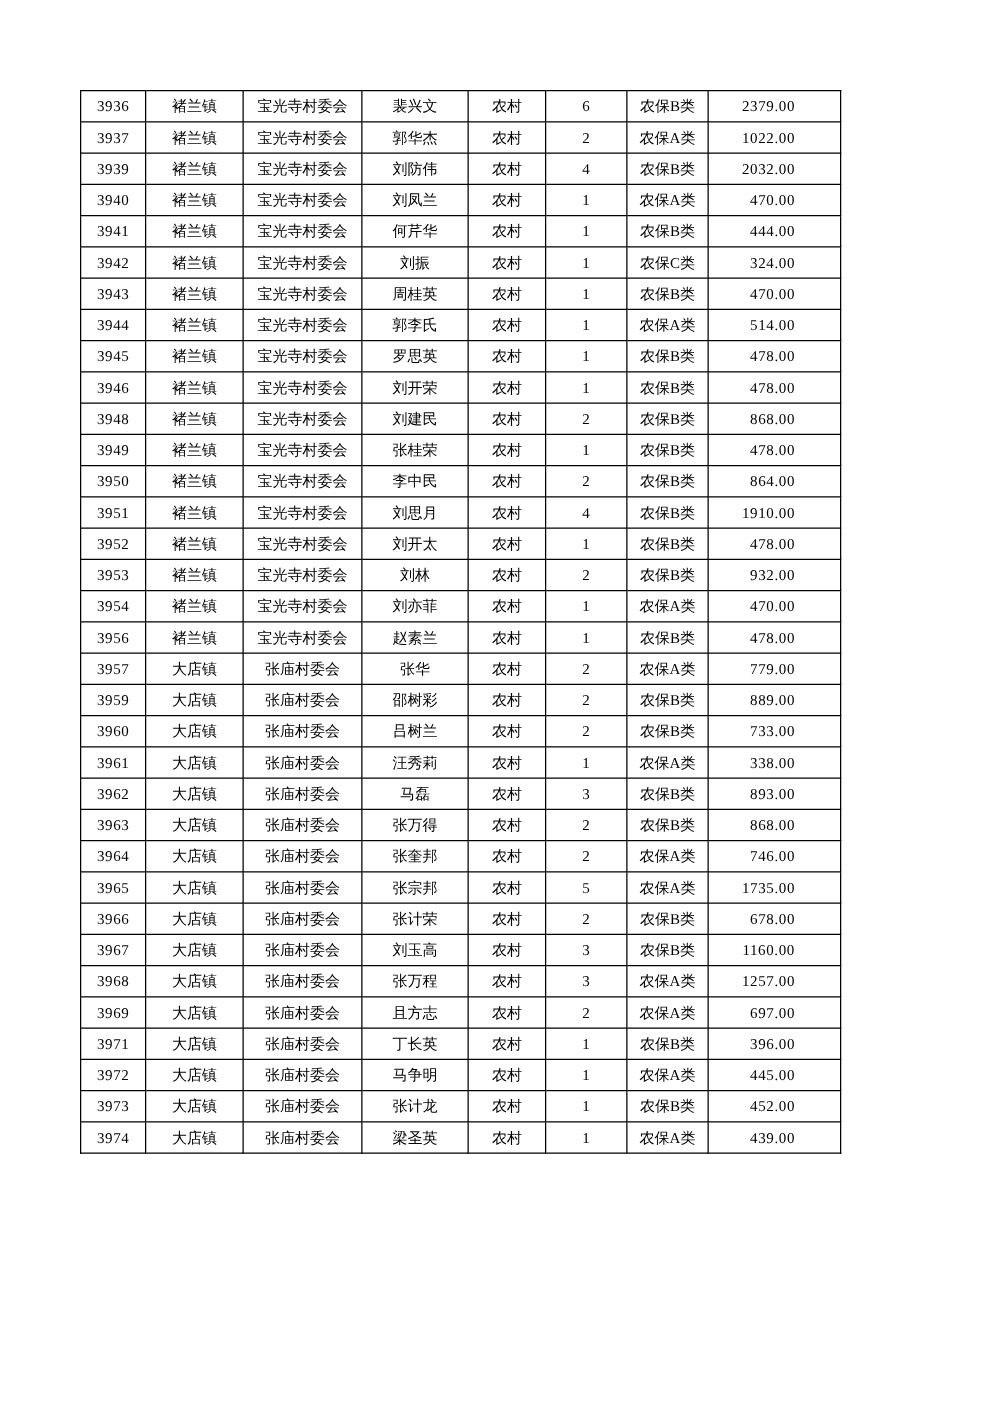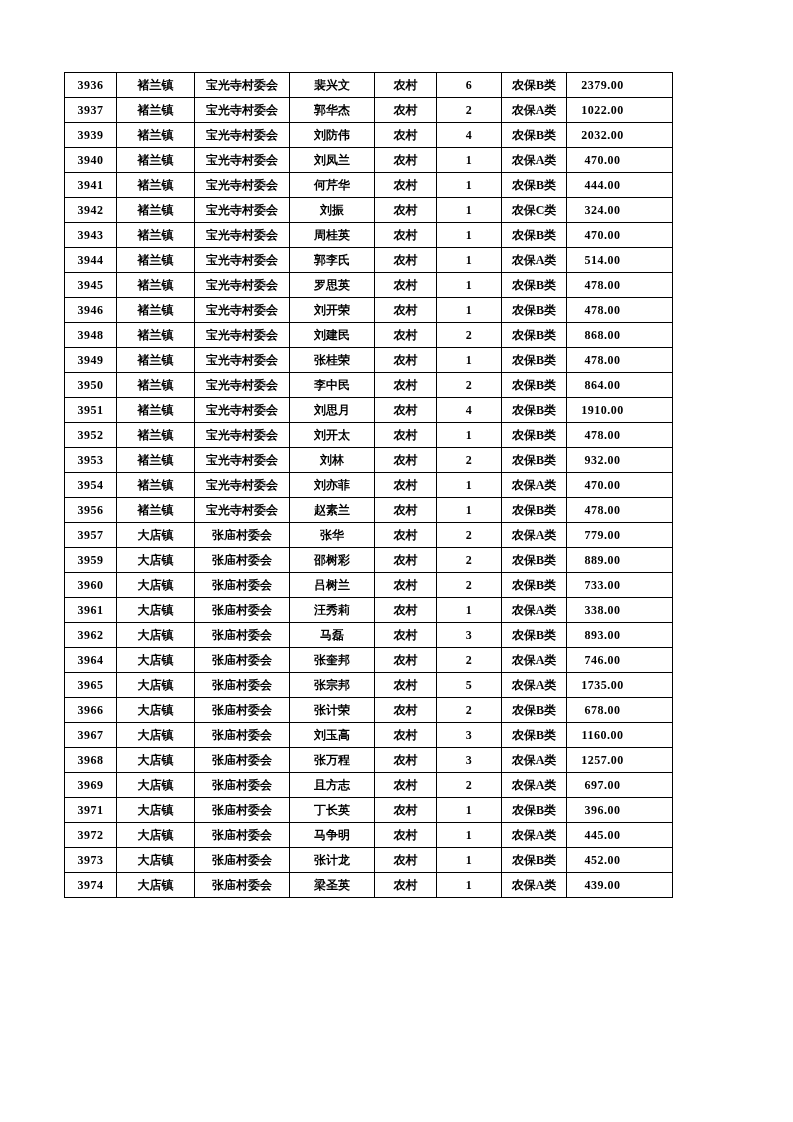--- a/index.html
+++ b/index.html
@@ -16,33 +16,33 @@
     font-family: "Liberation Serif", "DejaVu Serif", serif;
     color: #000000;
   }
   table.data-table {
     position: absolute;
     left: 64px;
     top: 72px;
     border-collapse: collapse;
     table-layout: fixed;
     width: 608px;
-    font-weight: bold;
   }
   table.data-table td {
     border: 1px solid #000000;
     height: 24px;
     padding: 0 2px;
     font-size: 12px;
     line-height: 24px;
     text-align: center;
     white-space: nowrap;
     overflow: hidden;
   }
   table.data-table td.col-amount {
+    text-align: right;
     padding-right: 36px;
   }
   table.data-table td.col-seq,
   table.data-table td.col-count,
   table.data-table td.col-amount {
     font-family: "Liberation Serif", "DejaVu Serif", serif;
     letter-spacing: 0.5px;
   }
 </style>
 </head>
@@ -285,20 +285,30 @@
           <td class="col-seq">3962</td>
           <td class="col-town">大店镇</td>
           <td class="col-village">张庙村委会</td>
           <td class="col-name">马磊</td>
           <td class="col-type">农村</td>
           <td class="col-count">3</td>
           <td class="col-category">农保B类</td>
           <td class="col-amount">893.00</td>
         </tr>
         <tr>
+          <td class="col-seq">3963</td>
+          <td class="col-town">大店镇</td>
+          <td class="col-village">张庙村委会</td>
+          <td class="col-name">张万得</td>
+          <td class="col-type">农村</td>
+          <td class="col-count">2</td>
+          <td class="col-category">农保B类</td>
+          <td class="col-amount">868.00</td>
+        </tr>
+        <tr>
           <td class="col-seq">3964</td>
           <td class="col-town">大店镇</td>
           <td class="col-village">张庙村委会</td>
           <td class="col-name">张奎邦</td>
           <td class="col-type">农村</td>
           <td class="col-count">2</td>
           <td class="col-category">农保A类</td>
           <td class="col-amount">746.00</td>
         </tr>
         <tr>

